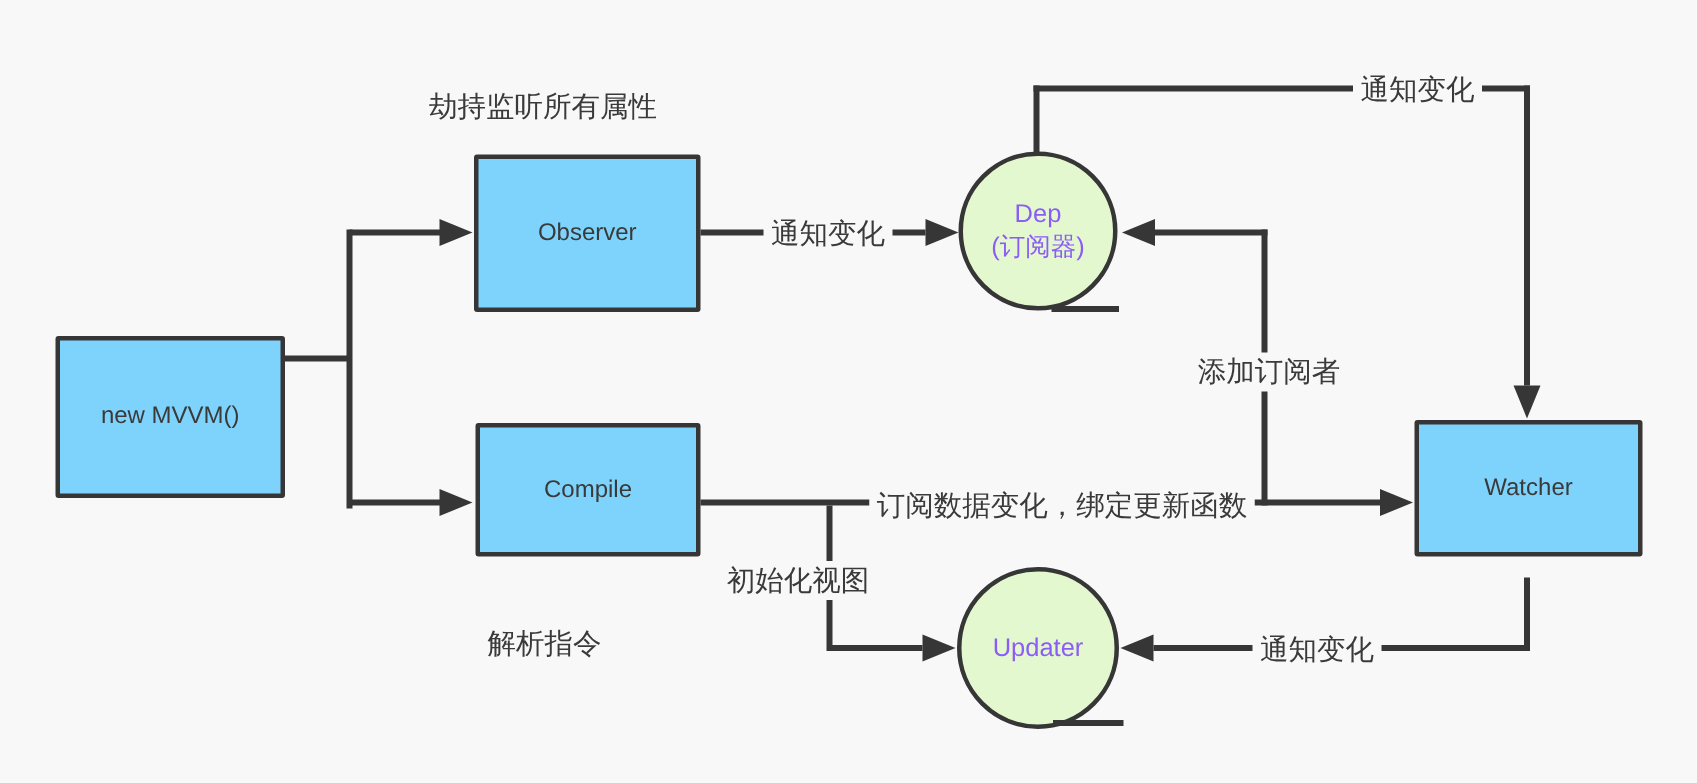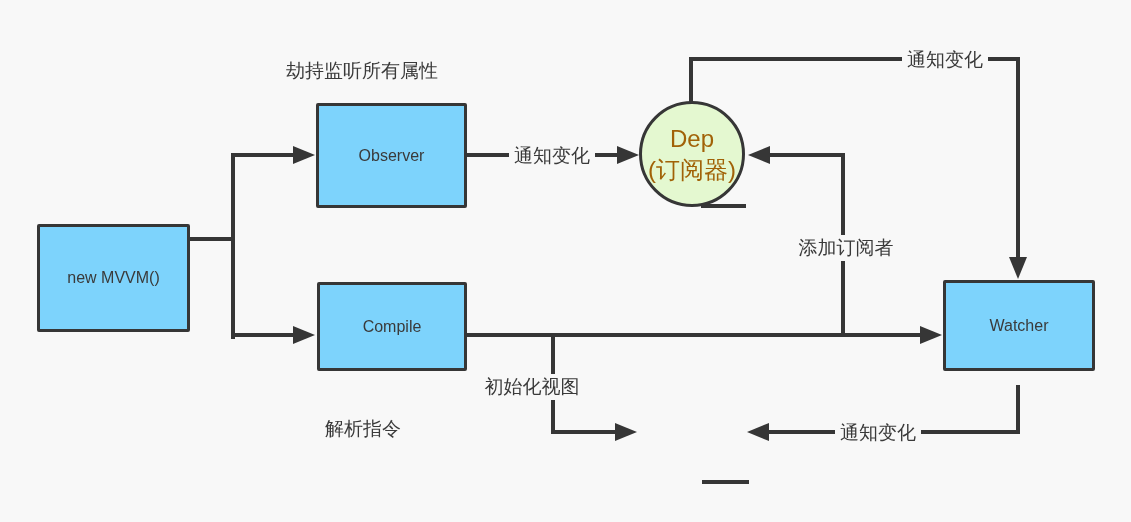--- a/index.html
+++ b/index.html
@@ -11,21 +11,21 @@
   .box {
     position:absolute; box-sizing:border-box;
     background:#7dd3fc; border:3px solid #363636; border-radius:2px;
     display:flex; align-items:center; justify-content:center;
     font-size:16px; color:#3a3a3a;
   }
   .circle {
     position:absolute; box-sizing:border-box;
     background:#e4f8d0; border:3.5px solid #363636; border-radius:50%;
     display:flex; flex-direction:column; align-items:center; justify-content:center;
-    font-size:24px; line-height:1.3; text-align:center; color:#a16207;
+    font-size:17px; line-height:1.3; text-align:center; color:#8b5cf6;
   }
   .line { position:absolute; background:#363636; }
   .tick { position:absolute; background:#363636; }
   .arrow { position:absolute; width:0; height:0; }
   .arrow.right { border-top:9px solid transparent; border-bottom:9px solid transparent; border-left:22px solid #363636; }
   .arrow.left  { border-top:9px solid transparent; border-bottom:9px solid transparent; border-right:22px solid #363636; }
   .arrow.down  { border-left:9px solid transparent; border-right:9px solid transparent; border-top:22px solid #363636; }
   .lbl {
     position:absolute; transform:translate(-50%,-50%);
     font-size:19px; white-space:nowrap; background:#f8f8f8; padding:0 5px;
@@ -84,24 +84,28 @@
   <div class="box" style="left:943px; top:280px; width:152px; height:91px;">
     <span>Watcher</span>
   </div>
 
   <div class="circle" style="left:639px; top:101px; width:106px; height:106px;">
     <span>Dep</span>
     <span>(订阅器)</span>
   </div>
   <div class="tick" style="left:701px; top:204px; width:45px; height:4px;"></div>
 
+  <div class="circle" style="left:638px; top:378px; width:108px; height:108px;">
+    <span>Updater</span>
+  </div>
   <div class="tick" style="left:702px; top:480px; width:47px; height:4px;"></div>
 
   <div class="lbl" style="left:362px; top:71px;">劫持监听所有属性</div>
   <div class="lbl" style="left:363px; top:429px;">解析指令</div>
 
   <div class="lbl" style="left:552px; top:156px;">通知变化</div>
   <div class="lbl" style="left:945px; top:60px;">通知变化</div>
   <div class="lbl" style="left:846px; top:248px;">添加订阅者</div>
+  <div class="lbl" style="left:708px; top:337px;">订阅数据变化，绑定更新函数</div>
   <div class="lbl" style="left:532px; top:387px;">初始化视图</div>
   <div class="lbl" style="left:878px; top:433px;">通知变化</div>
 
 </div>
 
 </body></html>

